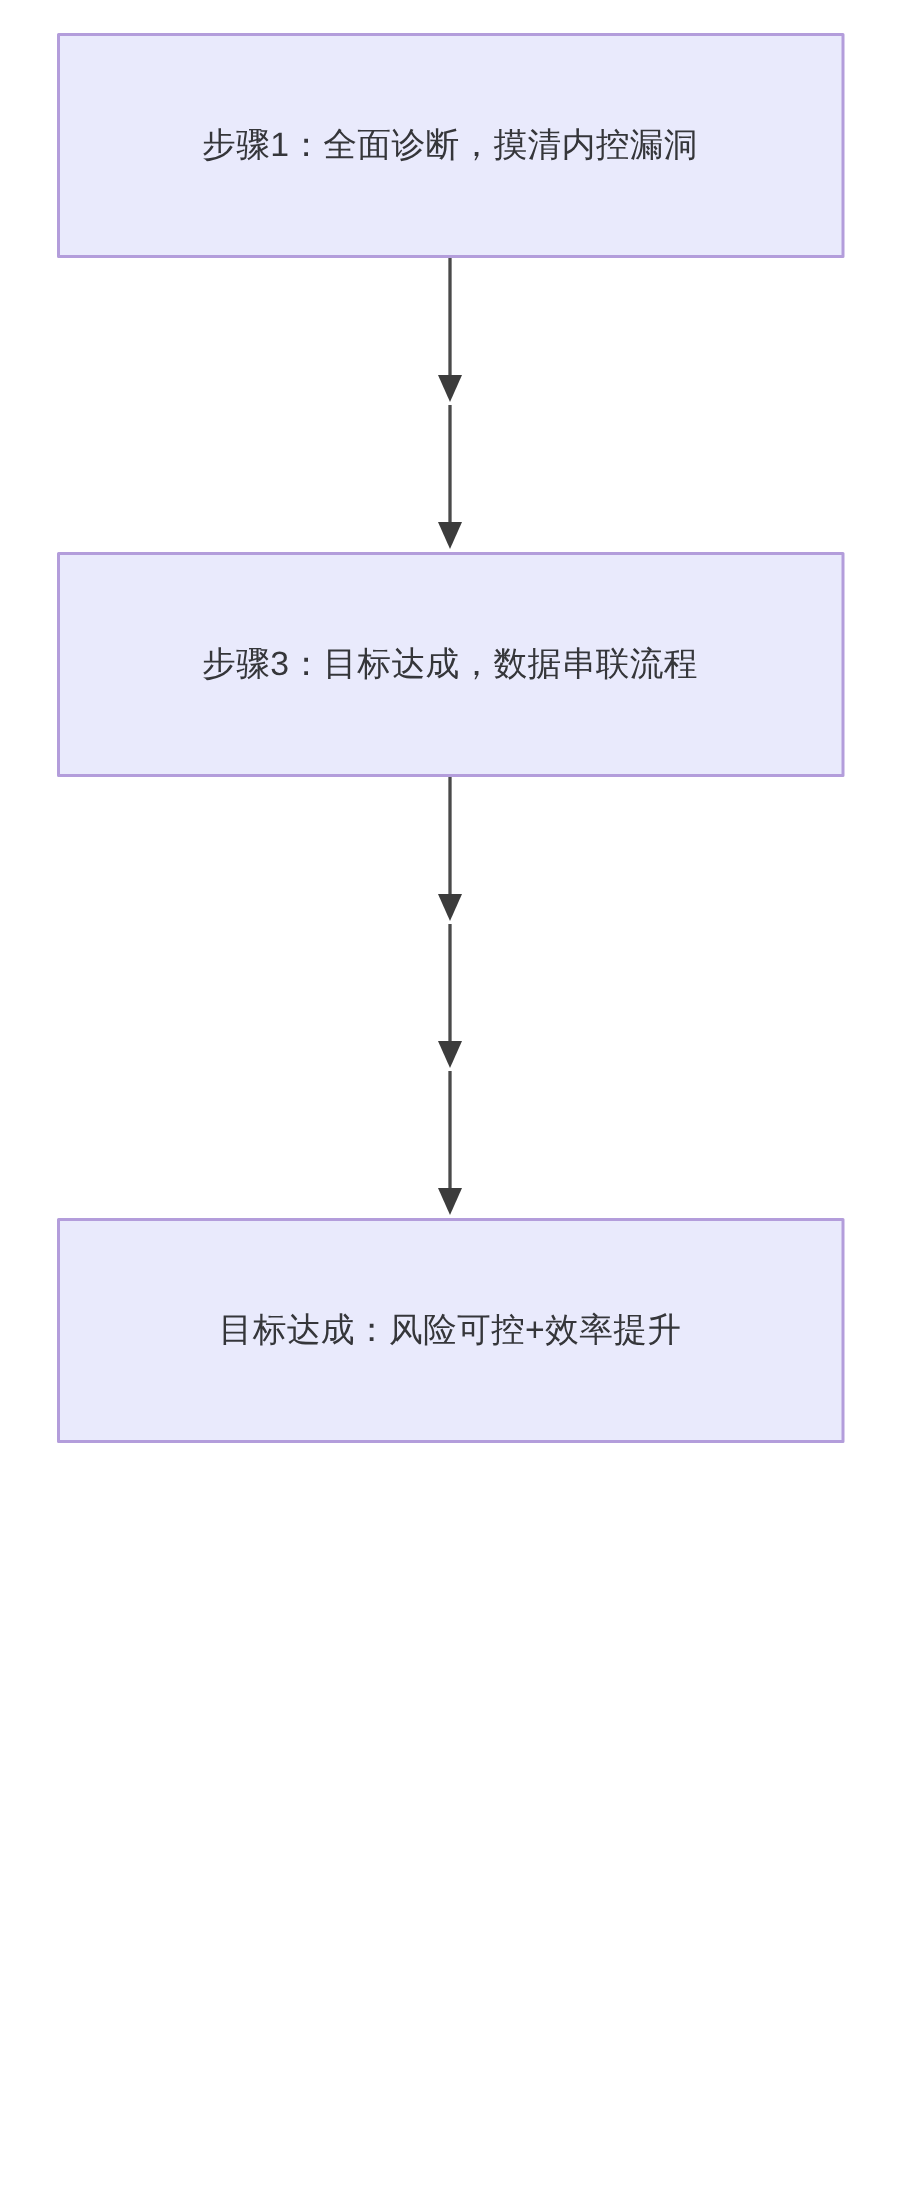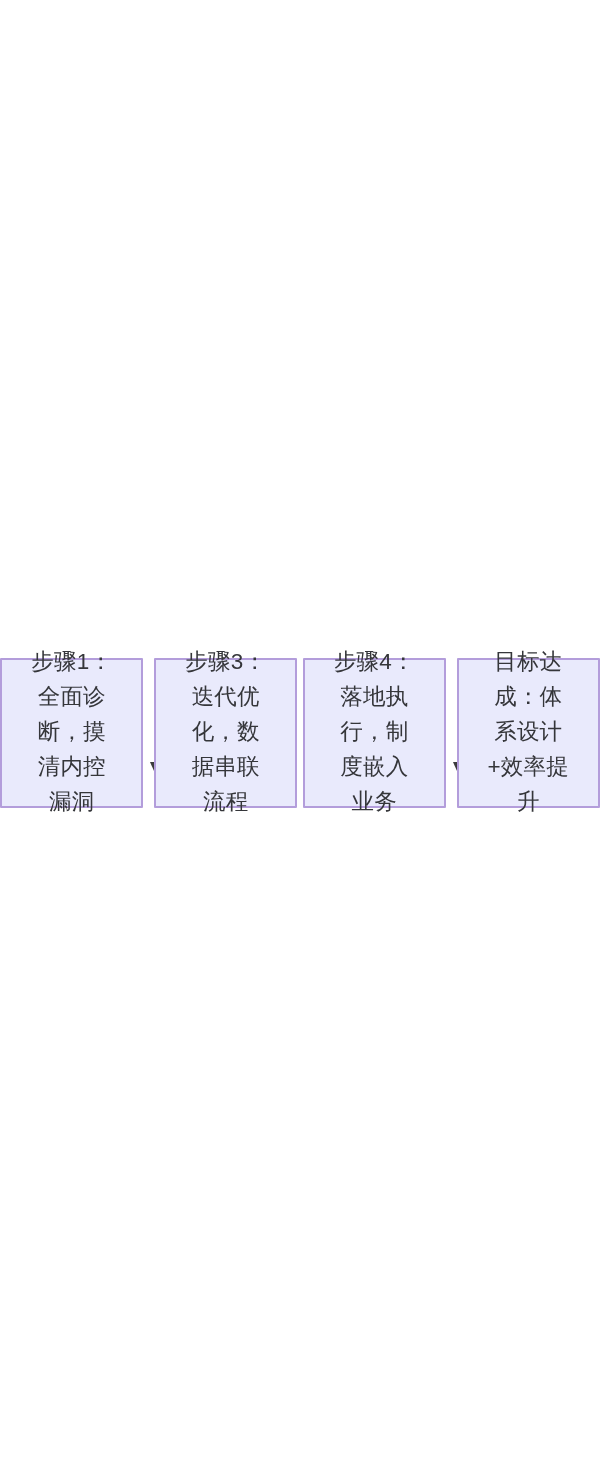--- a/index.html
+++ b/index.html
@@ -18,21 +18,21 @@
     background: #ffffff;
     overflow: hidden;
   }
   .flow {
     position: absolute;
     left: 0;
     top: 0;
     width: 600px;
     height: 1465px;
     display: flex;
-    flex-direction: row;
+    flex-direction: column;
     align-items: center;
   }
   .node {
     box-sizing: border-box;
     width: 525px;
     height: 150px;
     background: #e9eafc;
     border: 2px solid #b39ddb;
     border-radius: 1px;
     display: flex;
@@ -87,49 +87,46 @@
 
 
     <div class="connector">
       <svg width="30" height="98" viewBox="0 0 30 98" xmlns="http://www.w3.org/2000/svg">
         <line x1="15" y1="0" x2="15" y2="82" stroke="#4a4a4a" stroke-width="2.2"></line>
         <polygon points="15,96 7,78 23,78" fill="#3c3c3c"></polygon>
       </svg>
     </div>
 
     <div class="node">
-      <span class="node-label">步骤3：迭代优化，数据串联流程</span>
-    </div>
-
-    <div class="connector">
-      <svg width="30" height="98" viewBox="0 0 30 98" xmlns="http://www.w3.org/2000/svg">
-        <line x1="15" y1="0" x2="15" y2="82" stroke="#4a4a4a" stroke-width="2.2"></line>
-        <polygon points="15,96 7,78 23,78" fill="#3c3c3c"></polygon>
-      </svg>
-    </div>
-
-    <div class="node">
-      <span class="node-label">步骤4：落地执行，制度嵌入业务</span>
+      <span class="node-label">步骤3：目标达成，数据串联流程</span>
     </div>
 
     <div class="connector">
       <svg width="30" height="98" viewBox="0 0 30 98" xmlns="http://www.w3.org/2000/svg">
         <line x1="15" y1="0" x2="15" y2="82" stroke="#4a4a4a" stroke-width="2.2"></line>
         <polygon points="15,96 7,78 23,78" fill="#3c3c3c"></polygon>
       </svg>
     </div>
 
 
     <div class="connector">
       <svg width="30" height="98" viewBox="0 0 30 98" xmlns="http://www.w3.org/2000/svg">
         <line x1="15" y1="0" x2="15" y2="82" stroke="#4a4a4a" stroke-width="2.2"></line>
         <polygon points="15,96 7,78 23,78" fill="#3c3c3c"></polygon>
       </svg>
     </div>
 
+
+    <div class="connector">
+      <svg width="30" height="98" viewBox="0 0 30 98" xmlns="http://www.w3.org/2000/svg">
+        <line x1="15" y1="0" x2="15" y2="82" stroke="#4a4a4a" stroke-width="2.2"></line>
+        <polygon points="15,96 7,78 23,78" fill="#3c3c3c"></polygon>
+      </svg>
+    </div>
+
     <div class="node">
-      <span class="node-label">目标达成：体系设计+效率提升</span>
+      <span class="node-label">目标达成：风险可控+效率提升</span>
     </div>
 
     <div class="spacer-bottom"></div>
 
   </div>
 </div>
 
 </body></html>

